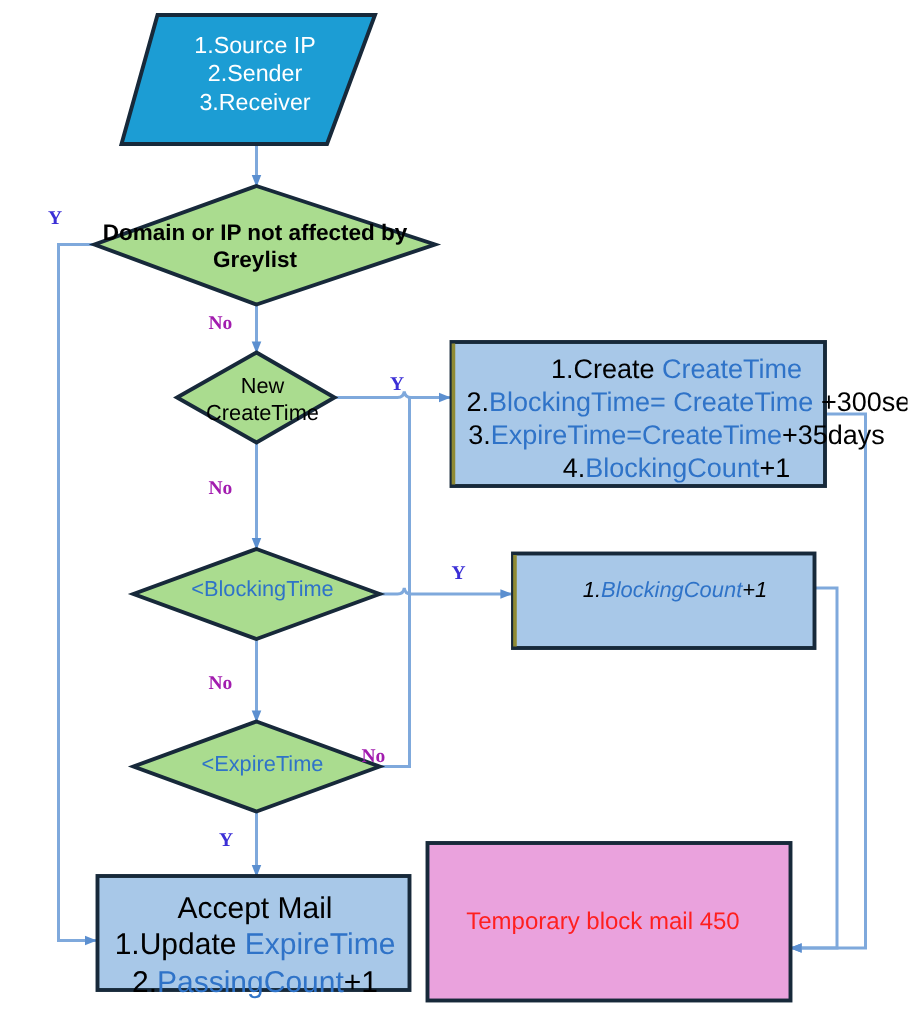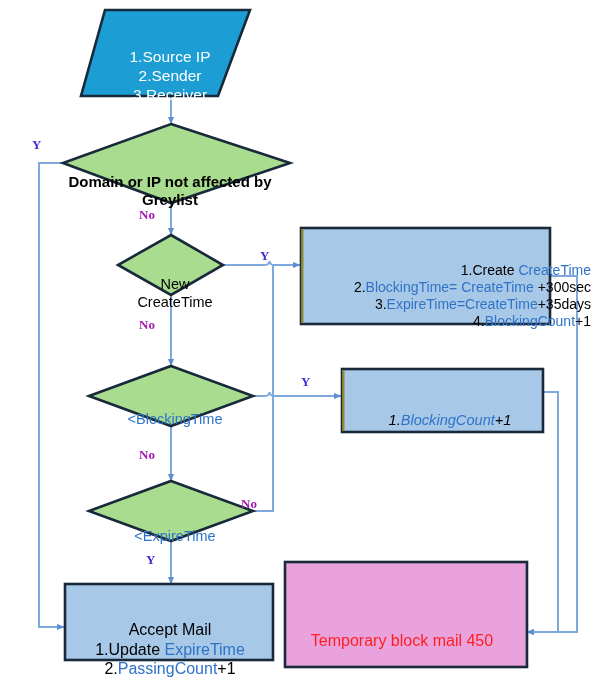--- a/index.html
+++ b/index.html
@@ -21,21 +21,20 @@
     width: 605px;
     height: 678px;
   }
   .node-text {
     position: absolute;
     text-align: center;
     color: #000000;
     line-height: 1.22;
     pointer-events: none;
     white-space: nowrap;
-    margin-top: 26px;
   }
   .v-blue { color: #2f73c8; }
   .v-black { color: #000000; }
   .edge-label {
     position: absolute;
     font-weight: bold;
     font-size: 13px;
     pointer-events: none;
     line-height: 1;
   }
@@ -58,29 +57,29 @@
   #t-d3 {
     left: 100px; top: 385px; width: 150px;
     font-size: 14.5px; color: #2f73c8;
   }
   #t-d4 {
     left: 100px; top: 502px; width: 150px;
     font-size: 14.5px; color: #2f73c8;
   }
   #t-create {
     left: 311px; top: 236px; width: 280px;
-    font-size: 14px; text-align: right;
+    font-size: 18px; text-align: center;
   }
   #t-count {
     left: 350px; top: 386px; width: 200px;
     font-size: 14.6px; text-align: center; font-style: italic;
   }
   #t-accept {
     left: 72px; top: 594px; width: 196px;
-    font-size: 16px;
+    font-size: 20px;
   }
   #t-temp {
     left: 290px; top: 605px; width: 224px;
     font-size: 16px; color: #ff1f1f;
   }
 </style>
 </head>
 <body>
 
 <svg id="flow" viewBox="0 0 605 678">

